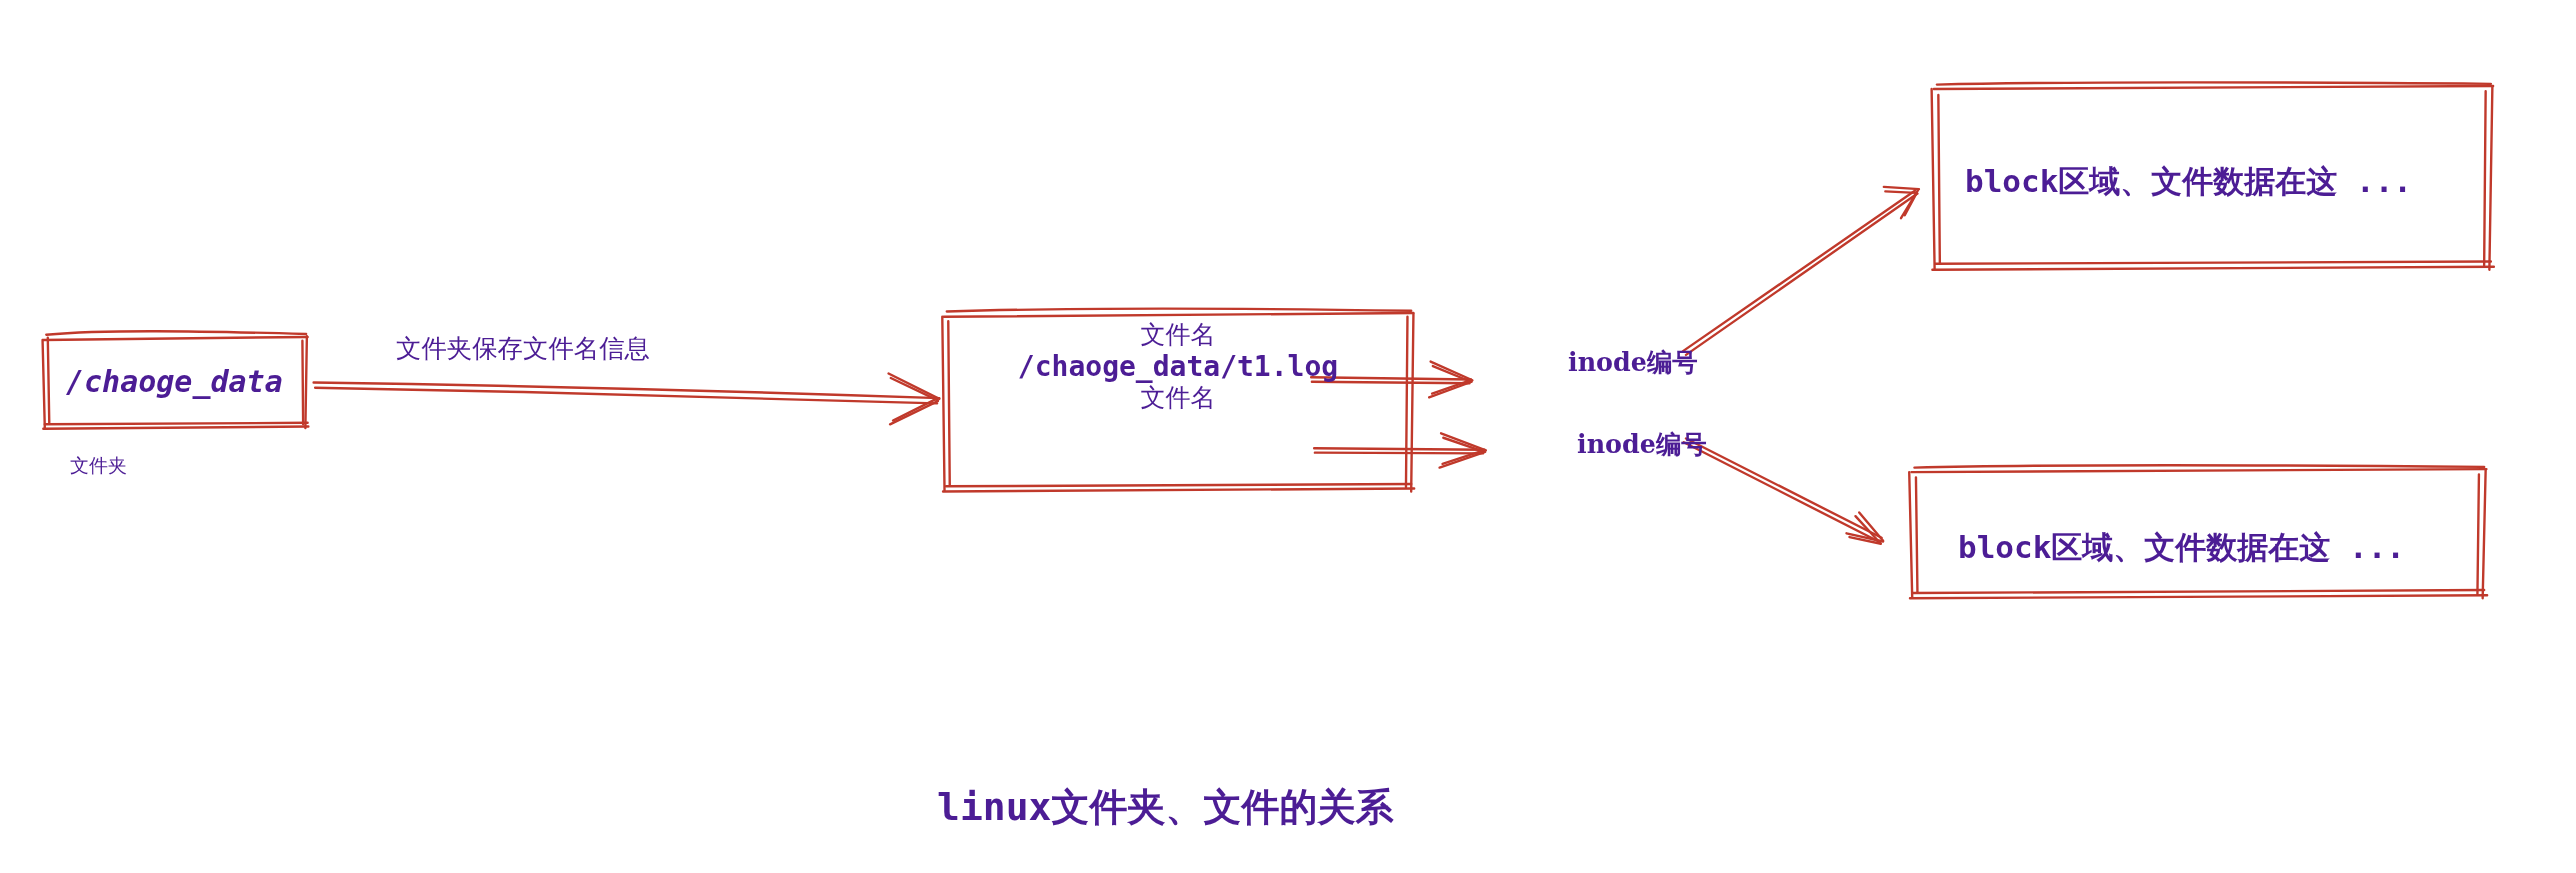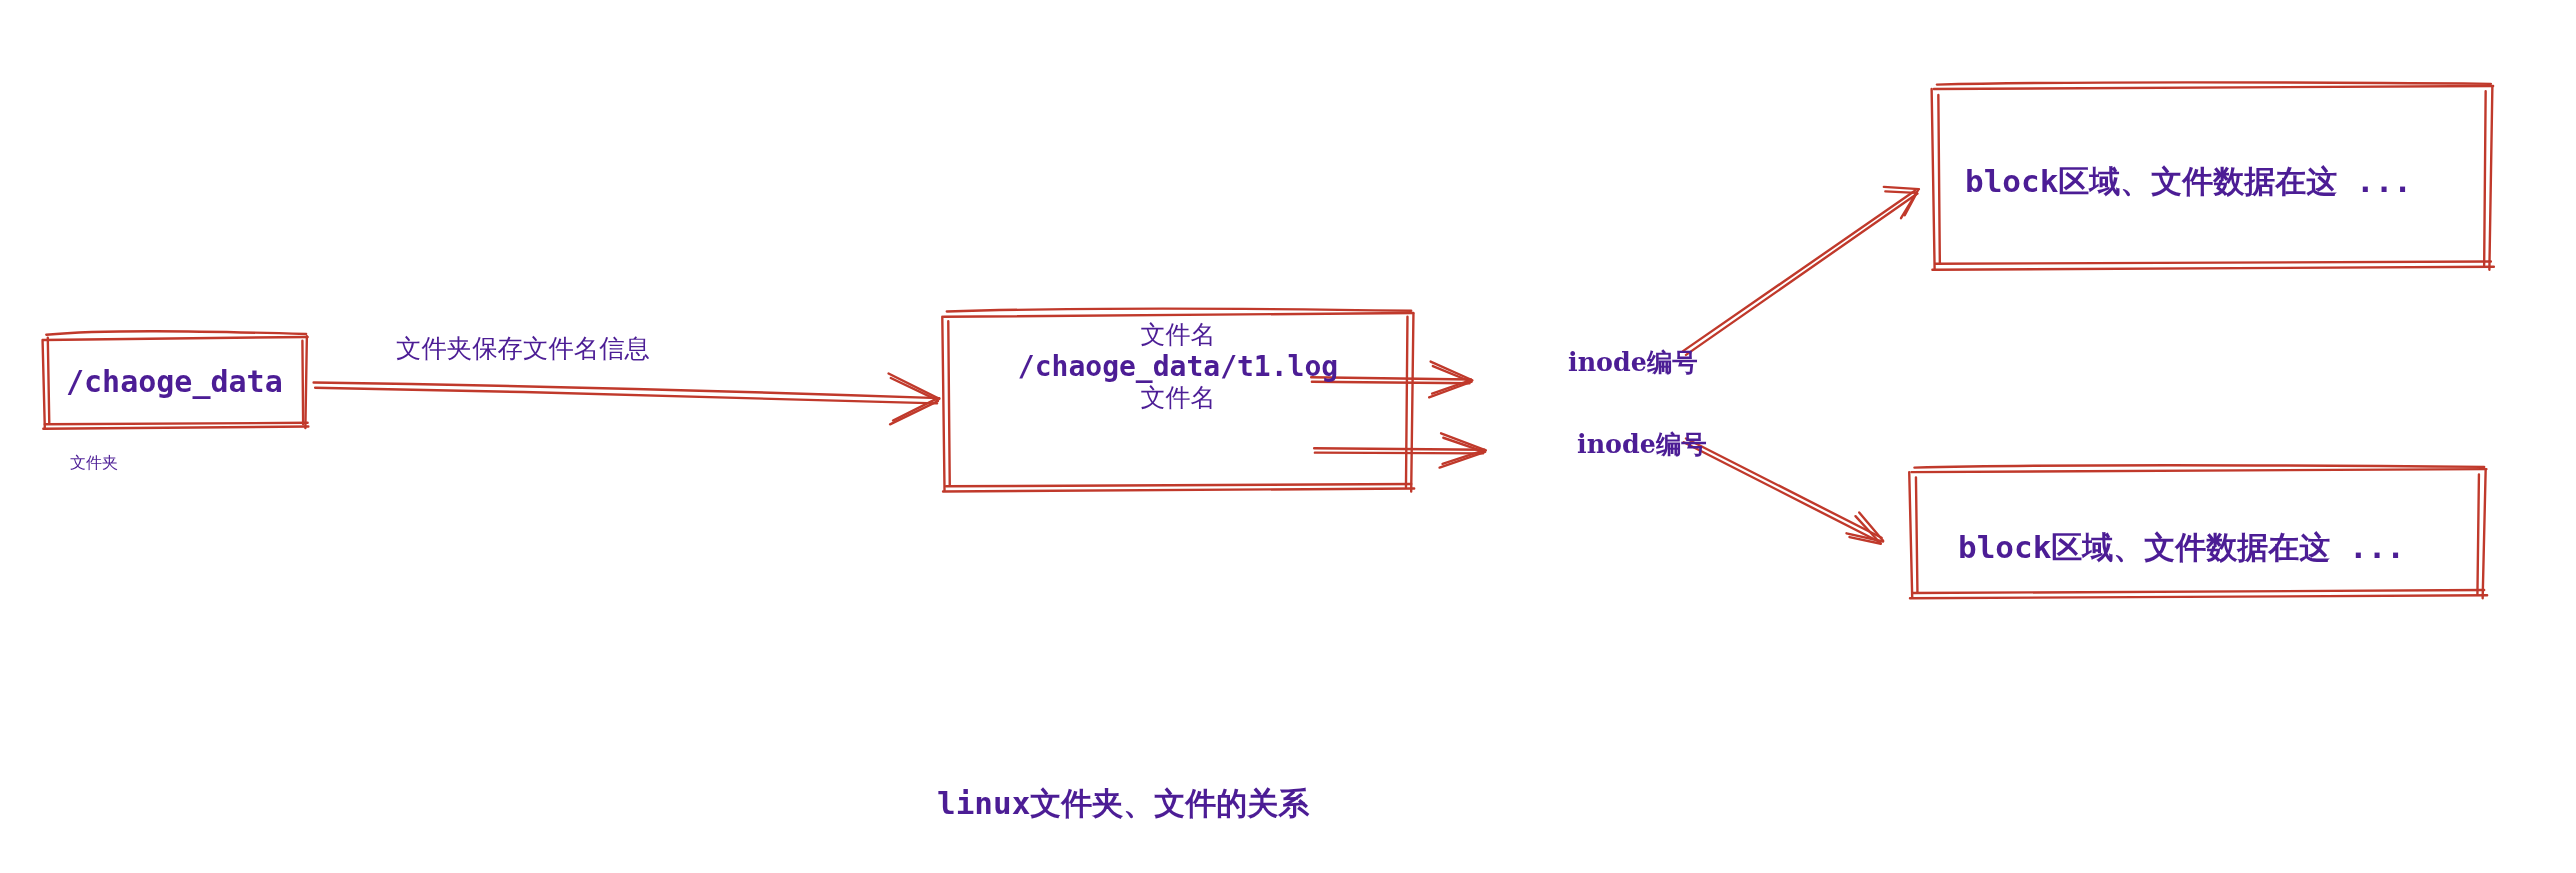--- a/index.html
+++ b/index.html
@@ -41,35 +41,35 @@
   .sans {
     font-family: "DejaVu Sans", "Liberation Sans", sans-serif;
     font-weight: 400;
   }
   .center-x {
     transform: translateX(-50%);
     text-align: center;
   }
 
   
-  #folder-box-text   { left: 66px;  top: 364px;  font-size: 30px; }
-  #folder-caption    { left: 70px;  top: 454px;  font-size: 16px; }
+  #folder-box-text   { left: 66px;  top: 364px;  font-size: 30px; font-style: italic; }
+  #folder-caption    { left: 70px;  top: 454px;  font-size: 19px; }
 
   #edge-label-1      { left: 523px; top: 334px;  font-size: 25.4px; }
 
   #filename-block    { left: 1178px; top: 320px; font-size: 28px; }
   #filename-block .fn-title { font-size: 25px; }
 
   #inode-label-1     { left: 1522px; top: 348px; font-size: 25.4px; }
   #inode-label-2     { left: 1531px; top: 430px; font-size: 25.4px; }
 
   #block-text-1      { left: 1965px; top: 163px; font-size: 31px; }
   #block-text-2      { left: 1958px; top: 529px; font-size: 31px; }
 
-  #diagram-title     { left: 937px; top: 785px; font-size: 31px; text-align: center; }
+  #diagram-title     { left: 937px; top: 785px; font-size: 38px; text-align: center; }
 </style>
 </head>
 <body>
 
 <div id="canvas">
 
   <svg id="sketch-layer" viewBox="0 0 3450 1170" xmlns="http://www.w3.org/2000/svg">
     <g fill="none" stroke="#c0392b" stroke-width="3.2" stroke-linecap="round" stroke-linejoin="round">
 
       <g>

